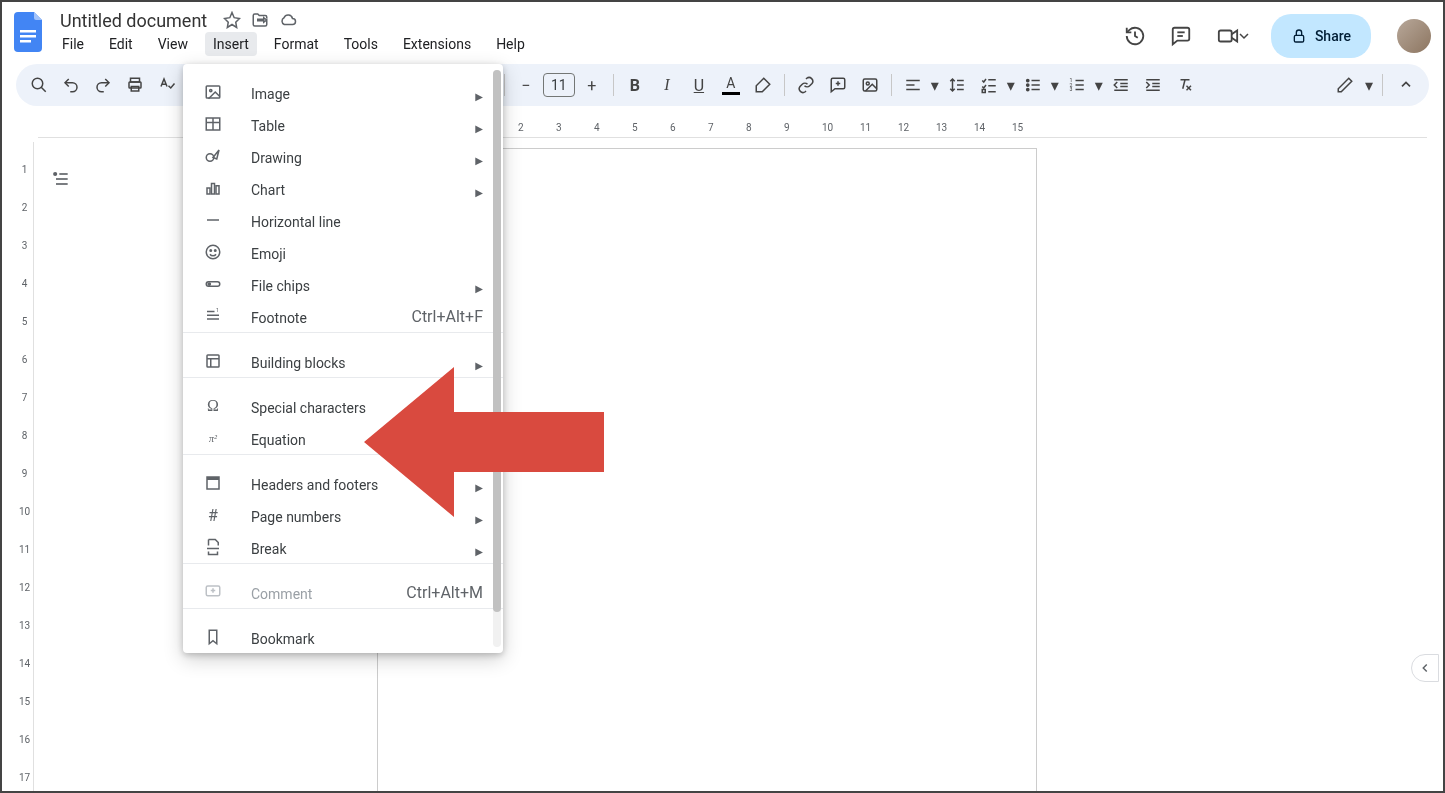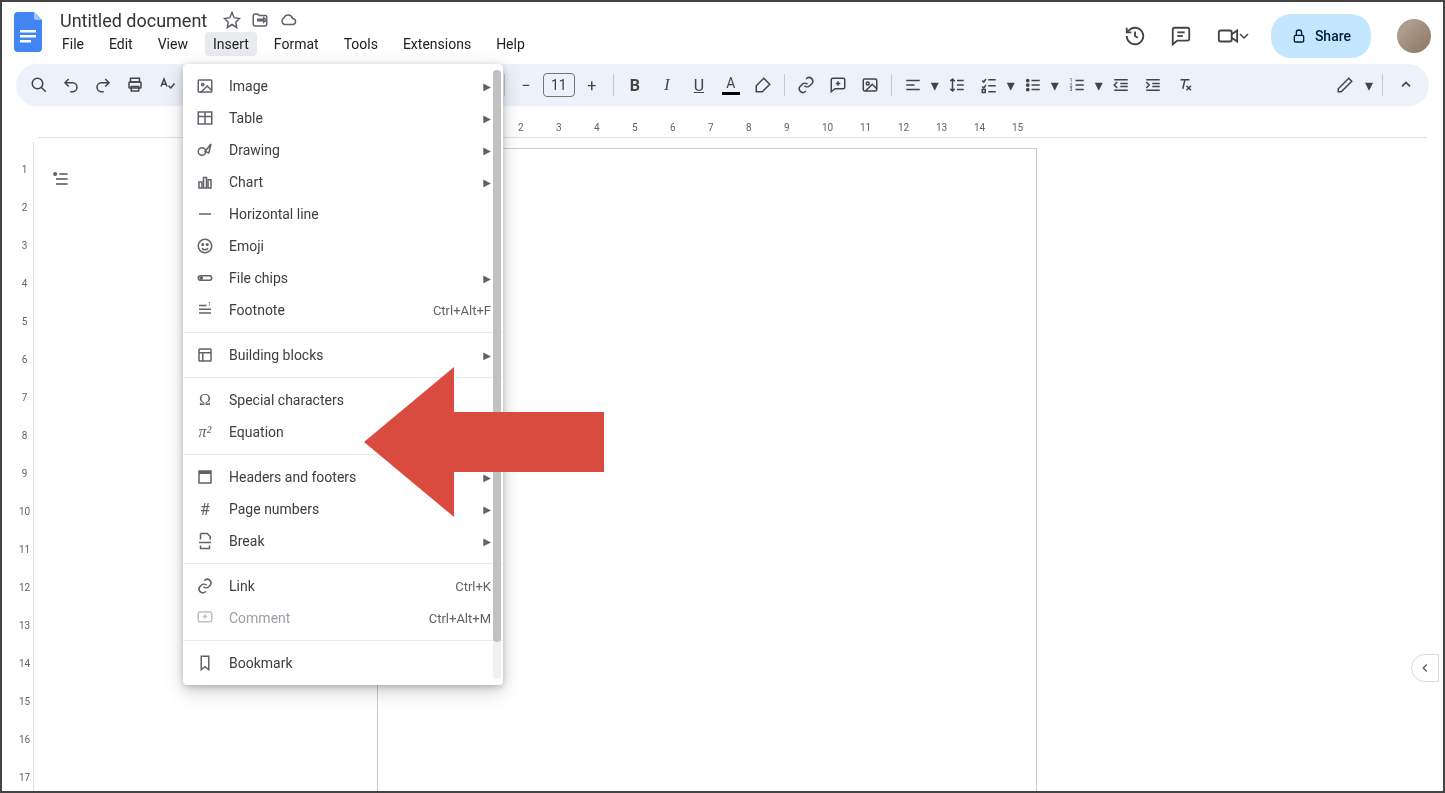--- a/index.html
+++ b/index.html
@@ -27,25 +27,25 @@
 .dd{width:10px;display:flex;align-items:center;justify-content:center;color:#444}
 .tb-right{margin-left:auto;display:flex;align-items:center;gap:4px}
 .workspace{position:absolute;top:110px;left:0;right:0;bottom:0;background:#fff;display:flex}
 .outline-btn{position:absolute;left:44px;top:52px;width:30px;height:30px;display:flex;align-items:center;justify-content:center;color:#5f6368;cursor:pointer}
 .vruler{position:absolute;left:14px;top:30px;bottom:0;width:18px;border-right:1px solid #e0e0e0;font-size:10px;color:#5f6368}
 .vruler .vtick{position:absolute;left:0;width:100%;text-align:center}
 .hruler{position:absolute;top:10px;left:36px;right:16px;height:16px;border-bottom:1px solid #e0e0e0;font-size:10px;color:#5f6368}
 .hruler .htick{position:absolute;top:0}
 .page{position:absolute;left:375px;top:36px;width:660px;height:900px;background:#fff;border:1px solid #ccc}
 .dropdown{position:absolute;left:181px;top:62px;width:320px;background:#fff;border-radius:4px;box-shadow:0 2px 6px rgba(0,0,0,.2),0 6px 20px rgba(0,0,0,.19);padding:6px 0;z-index:50}
-.dd-item{height:32px;display:flex;align-items:center;padding:0 12px;font-size:14px;color:#3c4043;cursor:pointer;gap:14px}
+.dd-item{height:32px;display:flex;align-items:flex-end;padding:0 20px;font-size:14px;color:#3c4043;cursor:pointer;gap:28px}
 .dd-item.disabled{color:#9aa0a6}
 .dd-icon{width:20px;height:20px;display:flex;align-items:center;justify-content:center;color:#5f6368;flex-shrink:0}
 .dd-label{flex:1}
-.dd-short{font-size:13px;color:#5f6368}
+.dd-short{font-size:16px;color:#5f6368}
 .dd-arrow{color:#5f6368;font-size:10px}
 .dd-sep{height:1px;background:#e8eaed;margin:6px 0}
 .dd-scroll{position:absolute;right:2px;top:6px;bottom:6px;width:8px;background:#f1f1f1;border-radius:4px}
 .dd-thumb{position:absolute;top:0;left:0;right:0;height:94%;background:#c1c1c1;border-radius:4px}
 .red-arrow{position:absolute;left:362px;top:360px;width:240px;height:160px;z-index:60;pointer-events:none}
 .side-tab{position:absolute;right:4px;top:652px;width:28px;height:28px;border:1px solid #dadce0;border-radius:14px 0 0 14px;background:#fff;display:flex;align-items:center;justify-content:center;color:#5f6368;cursor:pointer}
 .text-color-box{display:flex;flex-direction:column;align-items:center;gap:1px}
 .underline-bar{width:18px;height:3px;background:#000}
 svg{display:block}
 </style>
@@ -451,21 +451,21 @@
     </div>
   <div class="dd-sep"></div>
   <div class="dd-item">
       <span class="dd-icon">
         <span style="font-size:16px;font-family:serif">Ω</span>
       </span>
       <span class="dd-label">Special characters</span>
     </div>
   <div class="dd-item">
       <span class="dd-icon">
-        <span style="font-size:16px;font-style:italic;font-family:serif">π²</span>
+        <span style="font-size:10px;font-style:italic;font-family:serif">π²</span>
       </span>
       <span class="dd-label">Equation</span>
     </div>
   <div class="dd-sep"></div>
   <div class="dd-item">
       <span class="dd-icon">
         <svg width="18" height="18" viewBox="0 0 24 24" fill="none" stroke="#5f6368" stroke-width="2">
           <rect x="4" y="4" width="16" height="16"></rect>
           <rect x="4" y="4" width="16" height="4" fill="#5f6368" stroke="none"></rect>
         </svg>
@@ -483,30 +483,20 @@
   <div class="dd-item">
       <span class="dd-icon">
         <svg width="18" height="18" viewBox="0 0 24 24" fill="none" stroke="#5f6368" stroke-width="2">
           <path d="M6 2h9l4 4v4M6 2v8M4 14h16M6 18v4h12v-4"></path>
         </svg>
       </span>
       <span class="dd-label">Break</span>
       <span class="dd-arrow">▶</span>
     </div>
   <div class="dd-sep"></div>
-  <div class="dd-item">
-      <span class="dd-icon">
-        <svg width="18" height="18" viewBox="0 0 24 24" fill="none" stroke="#5f6368" stroke-width="2">
-          <path d="M10 13a5 5 0 0 0 7 0l2-2a5 5 0 0 0-7-7l-1 1"></path>
-          <path d="M14 11a5 5 0 0 0-7 0l-2 2a5 5 0 0 0 7 7l1-1"></path>
-        </svg>
-      </span>
-      <span class="dd-label">Link</span>
-      <span class="dd-short">Ctrl+K</span>
-    </div>
   <div class="dd-item disabled">
       <span class="dd-icon">
         <svg width="18" height="18" viewBox="0 0 24 24" fill="none" stroke="#bdc1c6" stroke-width="2">
           <rect x="3" y="4" width="18" height="13" rx="2"></rect>
           <line x1="12" y1="7" x2="12" y2="13"></line>
           <line x1="9" y1="10" x2="15" y2="10"></line>
         </svg>
       </span>
       <span class="dd-label">Comment</span>
       <span class="dd-short">Ctrl+Alt+M</span>

